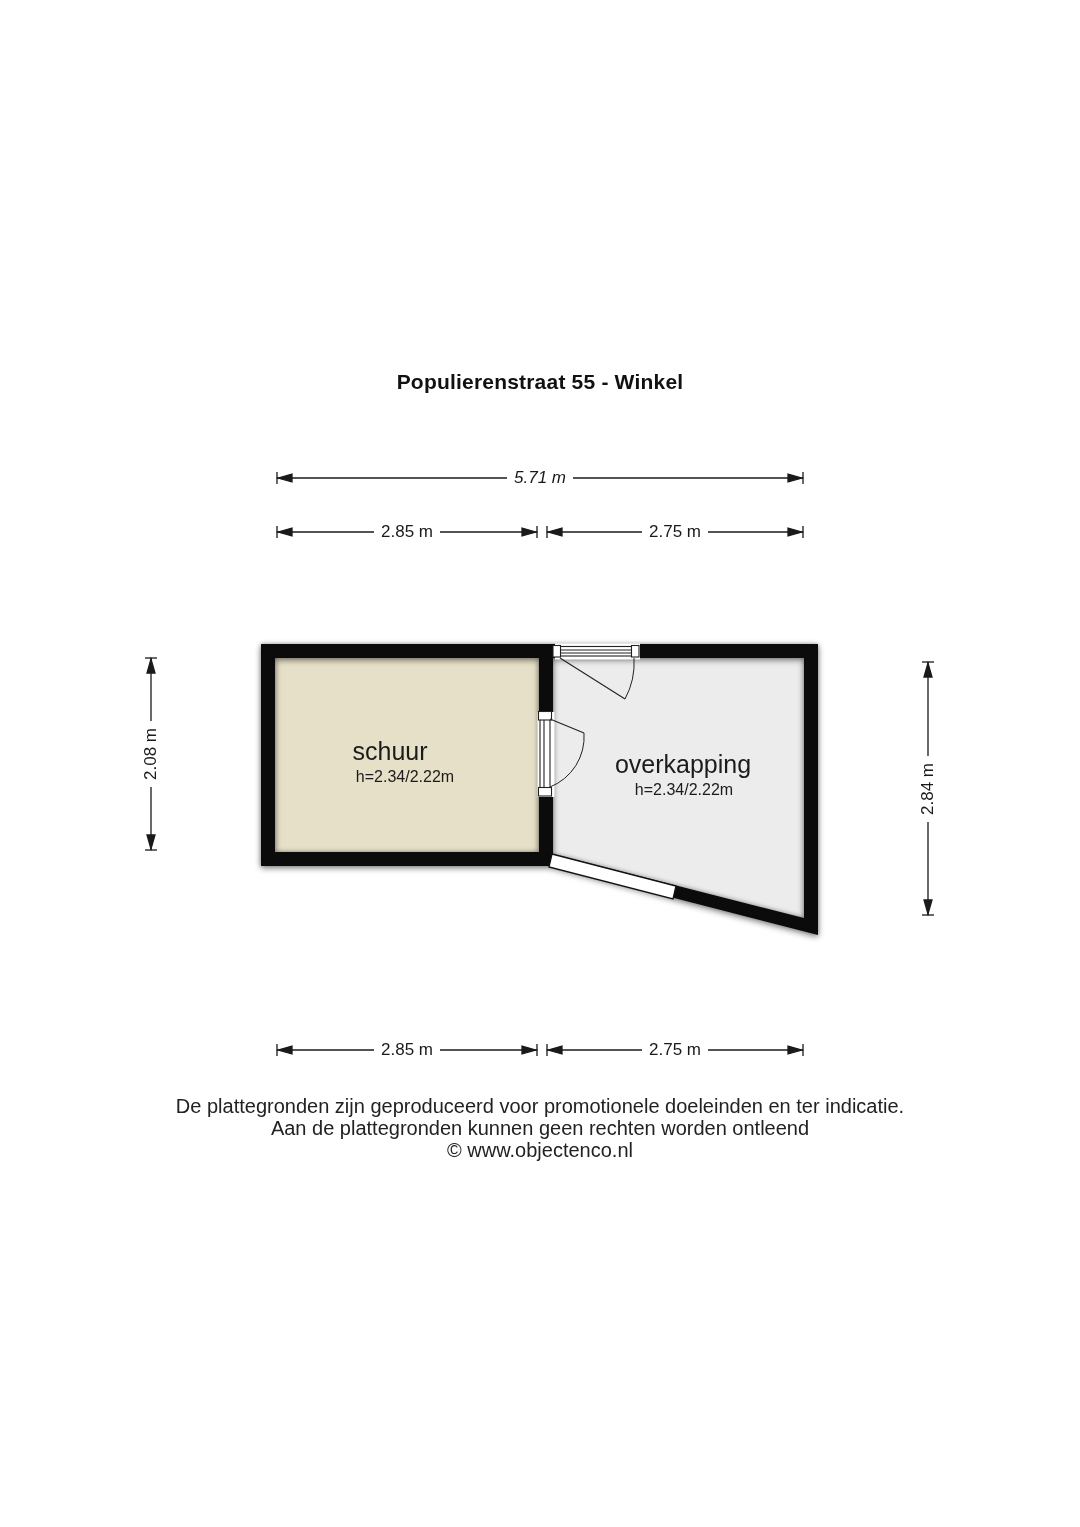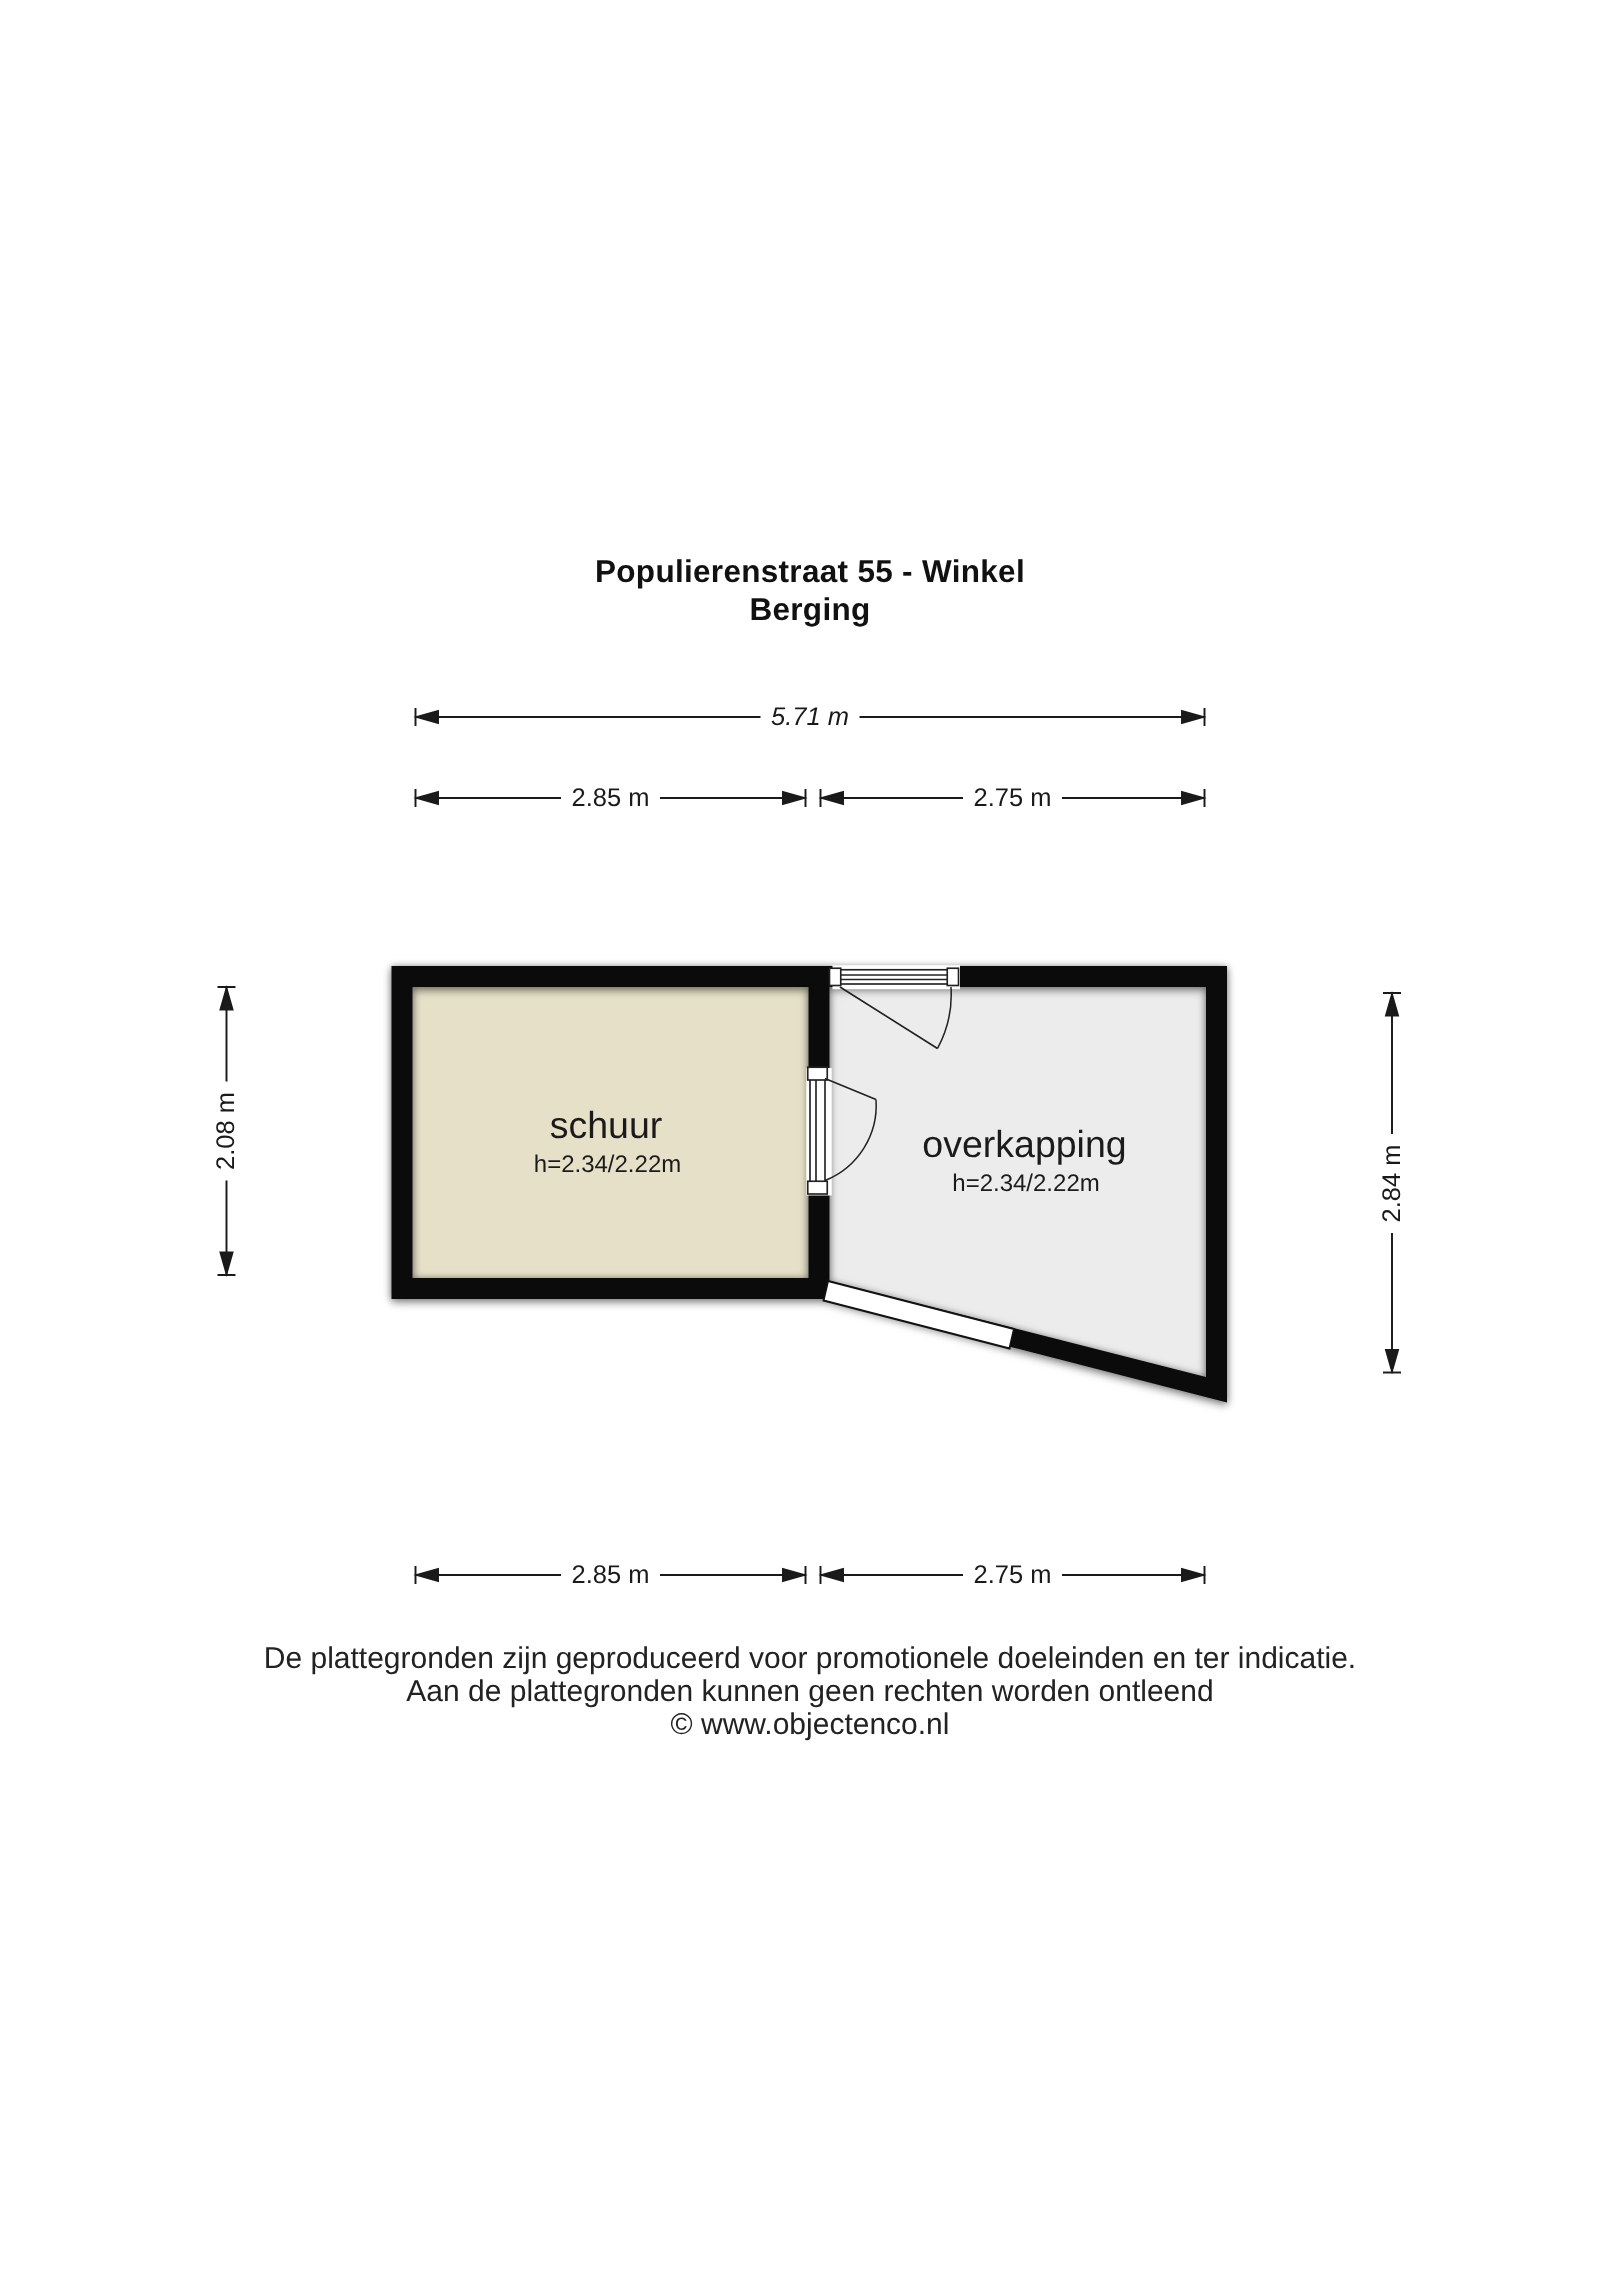--- a/index.html
+++ b/index.html
@@ -37,21 +37,20 @@
     text-align:center;font-size:20px;line-height:22px;color:#222;
   }
 </style>
 </head>
 <body>
 
 <div class="page">
 
   <div class="title">
     <div>Populierenstraat 55 - Winkel</div>
-    <div>Berging</div>
   </div>
 
   <svg class="plan-svg" viewBox="0 0 1080 1527">
 
     <polygon points="275,658 539,658 539,852 275,852" fill="#e6e0c8"></polygon>
     <polygon points="553,658 804,658 804,918 553,854" fill="#ececec"></polygon>
 
     <path class="walls" fill="#0b0b0b" fill-rule="evenodd" d="M261,644 H818 V935 L550,866 H261 Z
              M275,658 H539 V852 H275 Z
              M553,658 H804 V918 L553,854 Z"></path>
@@ -126,21 +125,21 @@
   </svg>
 
   <div class="dim-label" style="left:540px;top:478px;font-style:italic;">5.71 m</div>
   <div class="dim-label" style="left:407px;top:532px;">2.85 m</div>
   <div class="dim-label" style="left:675px;top:532px;">2.75 m</div>
   <div class="dim-label vertical" style="left:151px;top:754px;">2.08 m</div>
   <div class="dim-label vertical" style="left:928px;top:789px;">2.84 m</div>
   <div class="dim-label" style="left:407px;top:1050px;">2.85 m</div>
   <div class="dim-label" style="left:675px;top:1050px;">2.75 m</div>
 
-  <div class="room-label room-name" style="left:404px;top:751px;">schuur</div>
+  <div class="room-label room-name" style="left:390px;top:751px;">schuur</div>
   <div class="room-label room-note" style="left:405px;top:777px;">h=2.34/2.22m</div>
   <div class="room-label room-name" style="left:683px;top:764px;">overkapping</div>
   <div class="room-label room-note" style="left:684px;top:790px;">h=2.34/2.22m</div>
 
   <div class="footer">
     <div>De plattegronden zijn geproduceerd voor promotionele doeleinden en ter indicatie.</div>
     <div>Aan de plattegronden kunnen geen rechten worden ontleend</div>
     <div>© www.objectenco.nl</div>
   </div>
 

